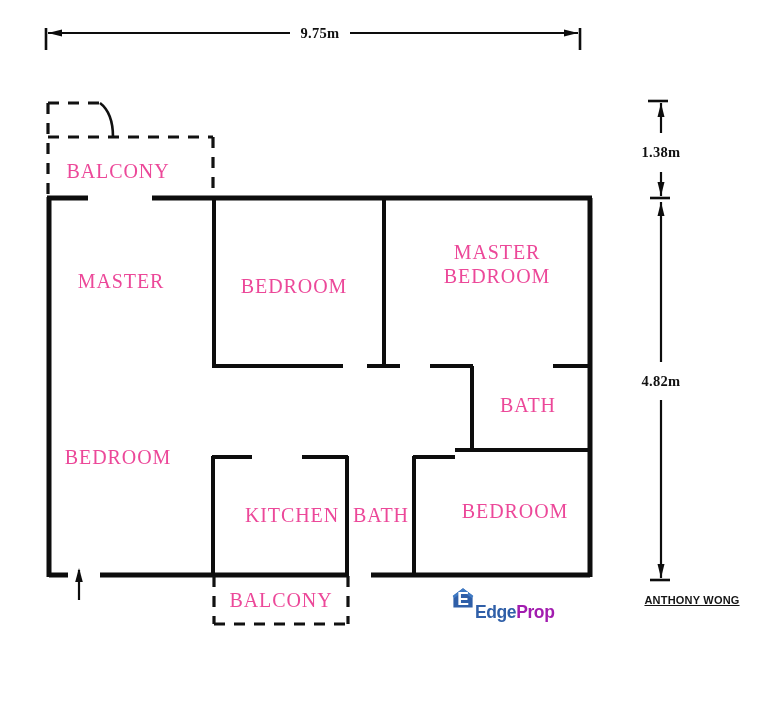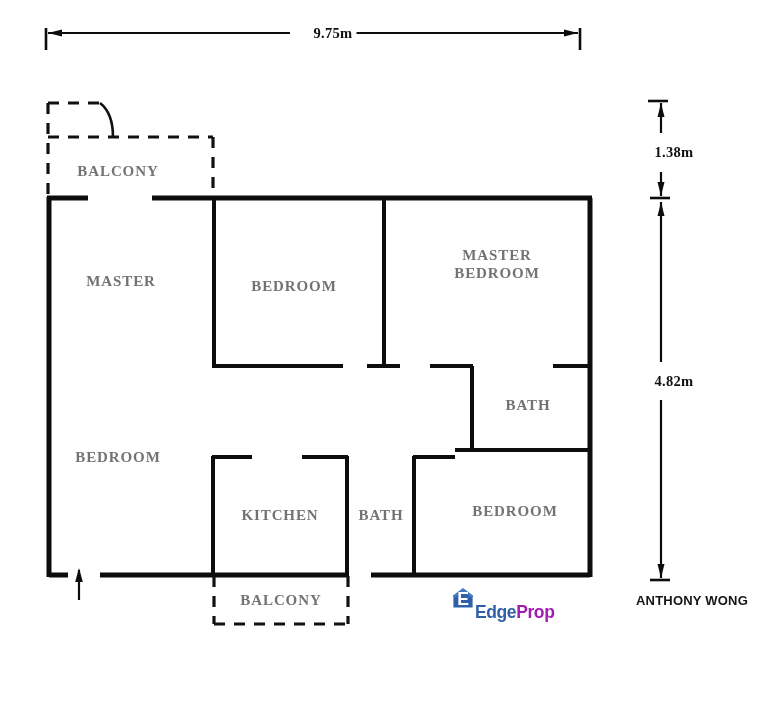--- a/index.html
+++ b/index.html
@@ -61,54 +61,54 @@
     stroke: #0d0d0d;
     stroke-width: 2.6;
     fill: none;
   }
   .arrowhead {
     fill: #0d0d0d;
   }
   .room-label {
     position: absolute;
     font-family: "Liberation Serif", serif;
-    font-weight: bold;
-    font-size: 15px;
+    font-weight: normal;
+    font-size: 20px;
     letter-spacing: 0.9px;
-    color: #737373;
+    color: #ec4899;
     text-align: center;
     white-space: pre-line;
     line-height: 1.18;
     transform: translate(-50%, -50%);
     user-select: none;
   }
   .dim-label {
     position: absolute;
     font-family: "Liberation Serif", serif;
     font-weight: bold;
     font-size: 14.5px;
     color: #111111;
     background: #ffffff;
     padding: 0 4px;
     letter-spacing: 0.3px;
     transform: translate(-50%, -50%);
     white-space: nowrap;
     user-select: none;
-    margin-left: 13px;
   }
   .agent-name {
     position: absolute;
     font-family: "Liberation Sans", sans-serif;
     font-weight: bold;
-    font-size: 13px;
+    font-size: 11px;
     color: #141414;
     letter-spacing: 0.2px;
     white-space: nowrap;
     transform: translate(-50%, -50%);
     user-select: none;
+    text-decoration: underline;
   }
   
   .watermark {
     position: absolute;
     left: 452px;
     top: 586px;
     display: flex;
     align-items: center;
     height: 24px;
     user-select: none;
@@ -260,21 +260,21 @@
 
   <div class="room-label" style="left:294px; top:287px;">BEDROOM</div>
 
   <div class="room-label" style="left:497px; top:265px;">MASTER
 BEDROOM</div>
 
   <div class="room-label" style="left:528px; top:406px;">BATH</div>
 
   <div class="room-label" style="left:118px; top:458px;">BEDROOM</div>
 
-  <div class="room-label" style="left:280px; top:516px;text-align:right;">KITCHEN</div>
+  <div class="room-label" style="left:292px; top:516px;text-align:right;">KITCHEN</div>
 
   <div class="room-label" style="left:381px; top:516px;">BATH</div>
 
   <div class="room-label" style="left:515px; top:512px;">BEDROOM</div>
 
   <div class="room-label" style="left:281px; top:601px;">BALCONY</div>
 
   <div class="dim-label" style="left:320px; top:33px;">9.75m</div>
 
   <div class="dim-label" style="left:661px; top:152px;">1.38m</div>

